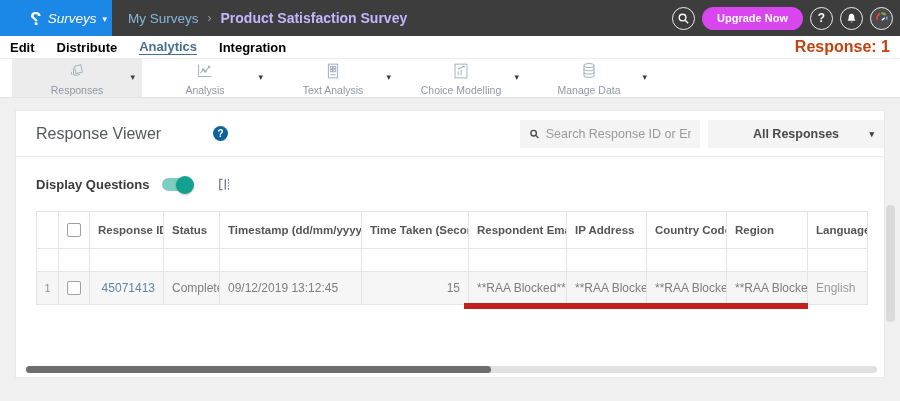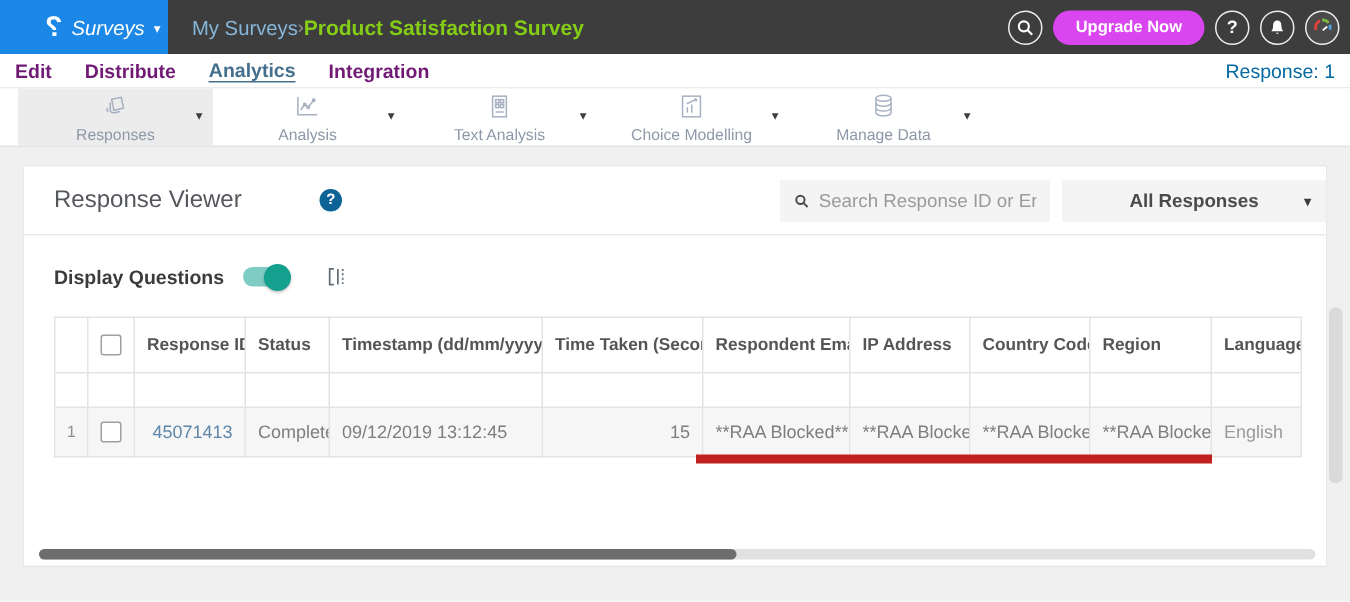--- a/index.html
+++ b/index.html
@@ -13,39 +13,39 @@
   
   .topnav { position:absolute; top:0; left:0; width:900px; height:36px;
             background:#3d3d3d; display:flex; align-items:center; }
   .logo-block { width:112px; height:36px; background:#1b87e6; display:flex;
                 align-items:center; justify-content:flex-end; gap:6px;
                 padding-right:5px; cursor:pointer; }
   .logo-p { color:#fff; font-size:19px; font-weight:700; transform:scaleX(-1);
             display:inline-block; line-height:1; }
   .surveys-label { color:#fff; font-size:13.5px;font-style:italic; }
   .nav-caret { color:#fff; font-size:9px; margin-top:2px; }
-  .breadcrumb { display:flex; align-items:center; margin-left:16px; }
+  .breadcrumb { display:flex; align-items:center; gap:9px; margin-left:16px; }
   .bc-parent { color:#85b6da; font-size:13.5px; cursor:pointer; }
   .bc-sep { color:#9b9b9b; font-size:12px; }
-  .bc-current { color:#84cc16; font-size:14px; font-weight:700; }
+  .bc-current { color:#c4b5fd; font-size:14px; font-weight:700; }
   .nav-right { margin-left:auto; display:flex; align-items:center; gap:7px; padding-right:7px; }
   .nav-circle { width:23px; height:23px; border:1.5px solid #ededed; border-radius:50%;
                 display:flex; align-items:center; justify-content:center; cursor:pointer; flex:0 0 auto; }
   .nav-circle .q { color:#fff; font-size:12px; font-weight:700; }
   .upgrade-btn { background:#d946ef; color:#fff; font-size:11px; font-weight:700;
                  border-radius:12px; padding:6px 15px; line-height:1; cursor:pointer; }
   .gauge-circle { background:#4a4a4a; }
 
   
   .tabrow { position:absolute; top:36px; left:0; width:900px; height:23px; background:#fff;
             display:flex; align-items:center; gap:22px; padding:0 10px;
             border-bottom:1px solid #ececec; }
-  .tab { font-size:13px; font-weight:700; color:#701a75; cursor:pointer; line-height:1; }
+  .tab { font-size:13px; font-weight:700; color:#000000; cursor:pointer; line-height:1; }
   .tab.active { color:#44708e; border-bottom:1.5px solid #44708e; padding-bottom:1px; }
-  .response-count { margin-left:auto; font-size:13px; font-weight:400; color:#0369a1; }
+  .response-count { margin-left:auto; font-size:16px; font-weight:700; color:#c2410c; }
 
   
   .toolrow { position:absolute; top:59px; left:0; width:900px; height:39px; background:#fff;
              border-bottom:1px solid #e3e3e3; }
   .tool-item { position:absolute; top:0; height:38px; width:130px; cursor:pointer;
                display:flex; flex-direction:column; align-items:center; justify-content:center; }
   .tool-item.active { background:#ececec; }
   .tool-icon { height:21px; display:flex; align-items:flex-end; }
   .tool-icon svg { stroke:#a7b1c2; fill:none; stroke-width:1.1; }
   .tool-label { font-size:10.5px; color:#8e98a8; margin-top:2px; }

